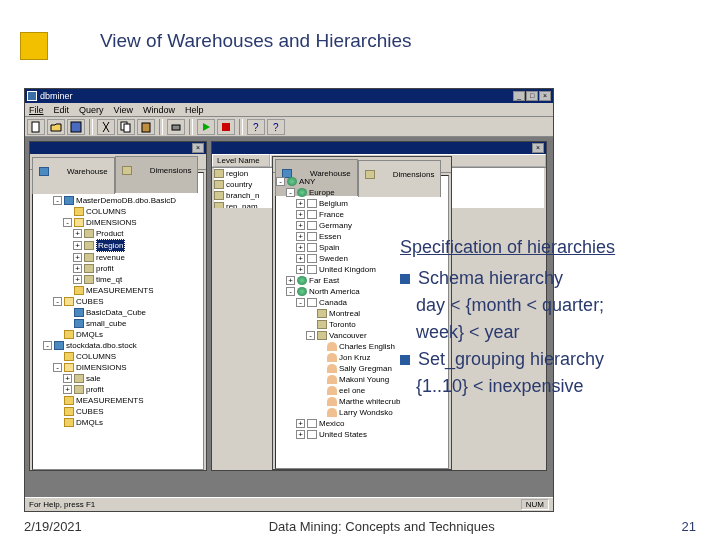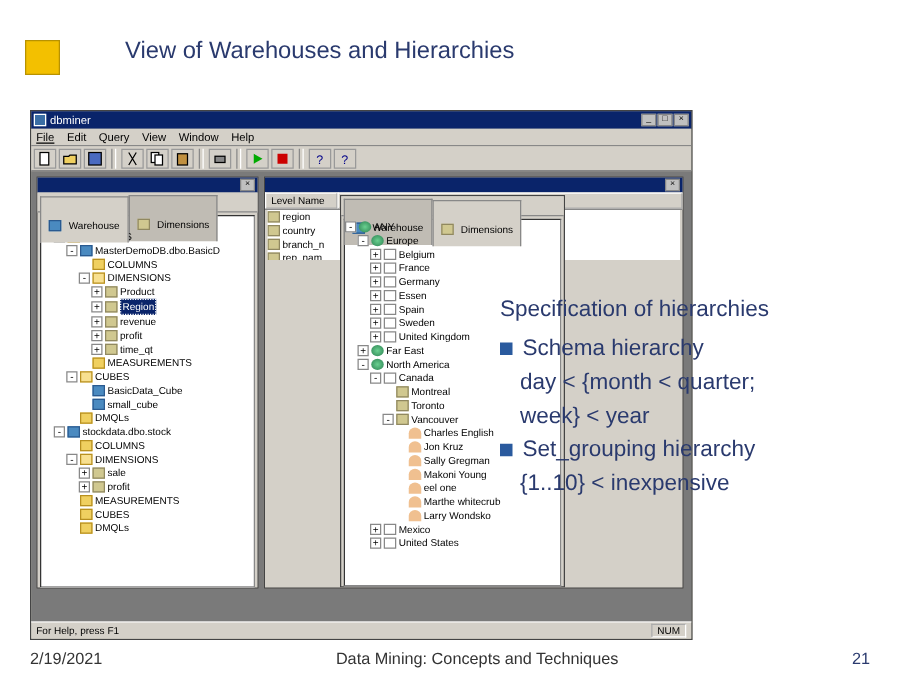--- a/index.html
+++ b/index.html
@@ -16,39 +16,39 @@
 .menubar span u{}
 .toolbar{height:20px;background:#d4d0c8;display:flex;align-items:center;padding:0 2px;gap:2px;border-bottom:1px solid #888}
 .tbtn{width:18px;height:16px;background:#d4d0c8;border:1px solid #999;display:flex;align-items:center;justify-content:center}
 .tbtn svg{width:12px;height:12px}
 .tsep{width:4px;height:16px;border-left:1px solid #888;border-right:1px solid #fff;margin:0 2px}
 .client{position:relative;height:calc(100% - 62px);background:#7a7a7a}
 .statusbar{height:14px;background:#d4d0c8;font-size:8px;padding:0 4px;display:flex;align-items:center;border-top:1px solid #fff;justify-content:space-between}
 .subwin{position:absolute;background:#d4d0c8;border:1px solid #444}
 .subwin .titlebar{height:12px}
 .tabstrip{height:16px;background:#d4d0c8;display:flex;gap:0;border-bottom:1px solid #888;padding:2px 2px 0 2px}
-.tab{padding:18px 6px;font-size:8px;background:#c0bcb4;border:1px solid #888;border-bottom:none;display:flex;align-items:flex-start;gap:4px}
+.tab{padding:18px 6px;font-size:8px;background:#c0bcb4;border:1px solid #888;border-bottom:none;display:flex;align-items:flex-end;gap:16px}
 .tab.active{background:#d4d0c8;position:relative;top:1px}
 .tab-icon{width:8px;height:8px}
 .tree{background:#fff;border:1px inset #888;overflow:hidden;font-size:8px;line-height:11px;font-family:"MS Sans Serif",Arial,sans-serif}
 .tree .row{display:flex;align-items:center;white-space:nowrap}
 .pm{width:9px;height:9px;border:1px solid #888;background:#fff;font-size:8px;line-height:7px;text-align:center;margin-right:2px;flex-shrink:0}
 .ico{width:10px;height:9px;margin-right:2px;flex-shrink:0}
 .ico.folder{background:#f0d060;border:1px solid #b89020}
 .ico.folder-open{background:#f8e090;border:1px solid #b89020}
 .ico.cube{background:#4a8ac0;border:1px solid #2a5a90}
 .ico.item{background:#d0c890;border:1px solid #908860}
 .ico.world{background:radial-gradient(#6ad090,#2a8050);border-radius:50%}
 .ico.flag{background:#fff;border:1px solid #888}
 .ico.person{background:#f0c090;border-radius:50% 50% 0 0}
 .sel{background:#0a246a;color:#fff;border:1px dotted #fff;padding:0 1px}
 .listhdr{height:14px;background:#d4d0c8;display:flex;font-size:8px;border-bottom:1px solid #888}
 .listhdr div{border:1px outset #fff;padding:1px 4px}
 .content-box{position:absolute;right:30px;top:234px;width:290px;color:#2a3a6e;font-size:18px;line-height:1.5}
-.content-box .hdr{margin-bottom:4px}
+.content-box .hdr{text-decoration:underline;margin-bottom:4px}
 .content-box .bullet{width:10px;height:10px;background:#2a5a9e;display:inline-block;margin-right:8px;vertical-align:middle}
 .content-box .sub{margin-left:16px}
 .footer{position:absolute;bottom:6px;left:0;right:0;display:flex;justify-content:space-between;padding:0 24px;font-size:13px;color:#333}
 .footer .pg{color:#2a3a6e}
 .i1{padding-left:10px}.i2{padding-left:20px}.i3{padding-left:30px}.i4{padding-left:40px}
 </style>
 </head>
 <body>
 
 <div class="accent"></div>

